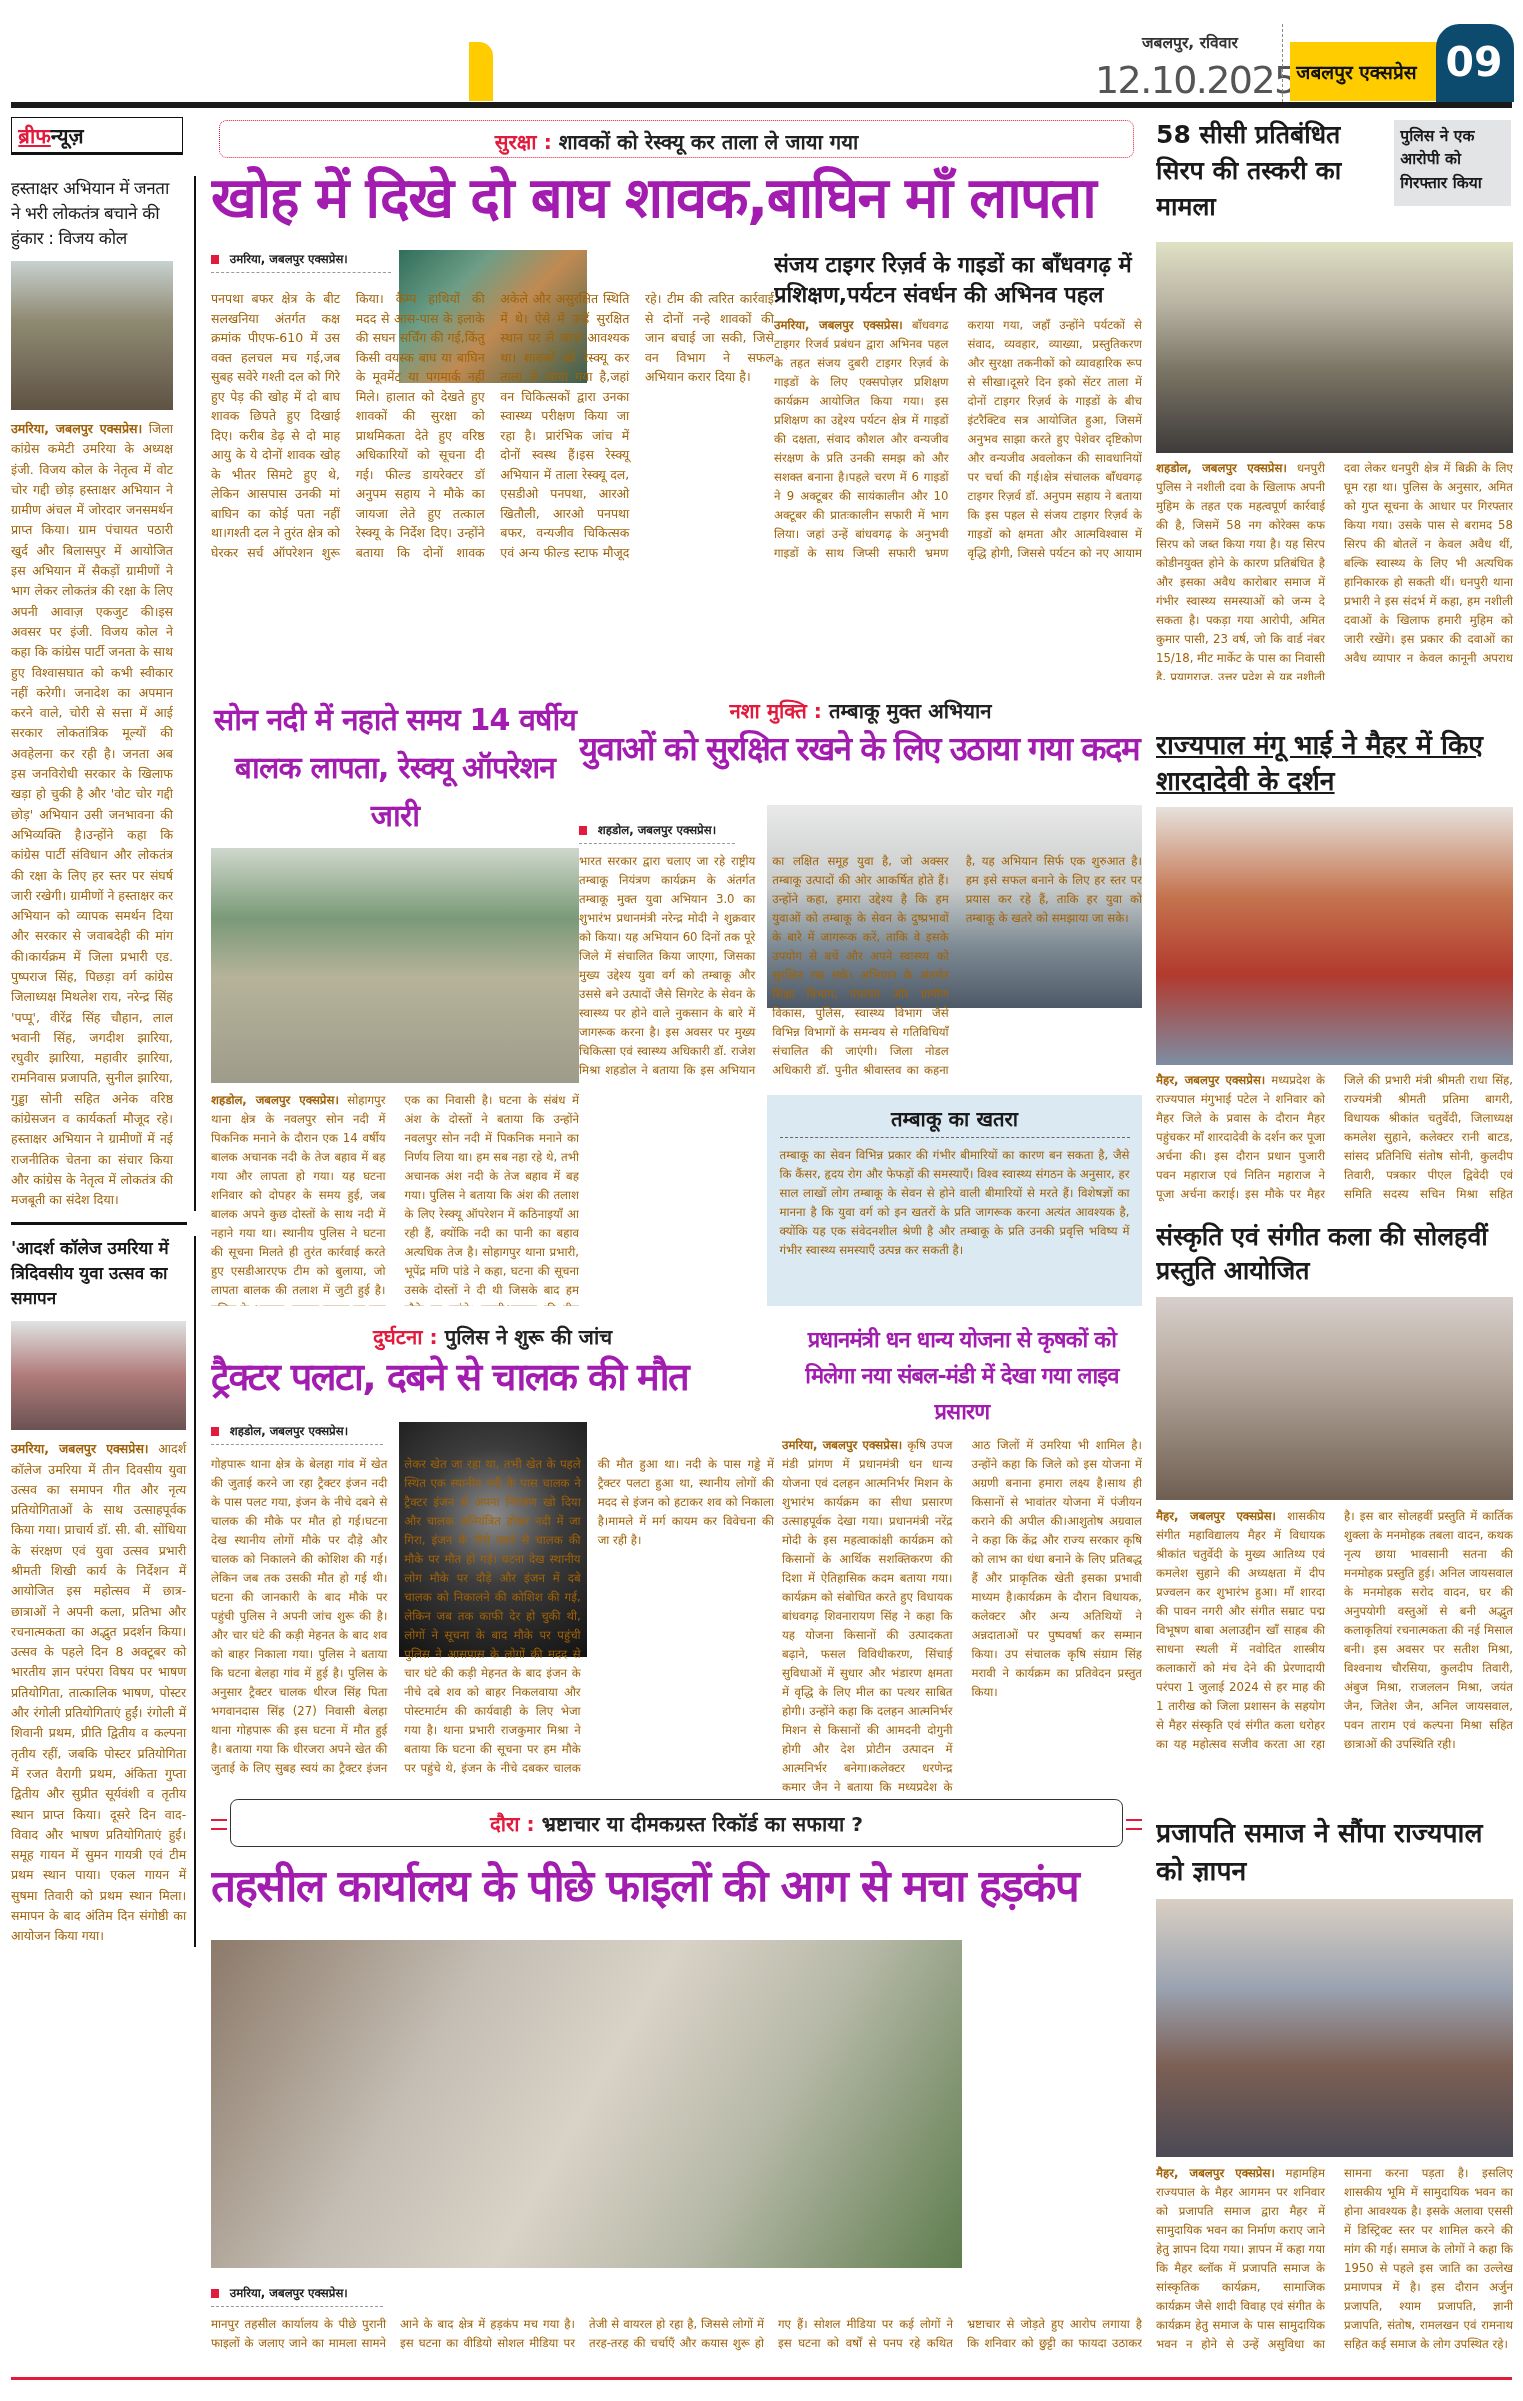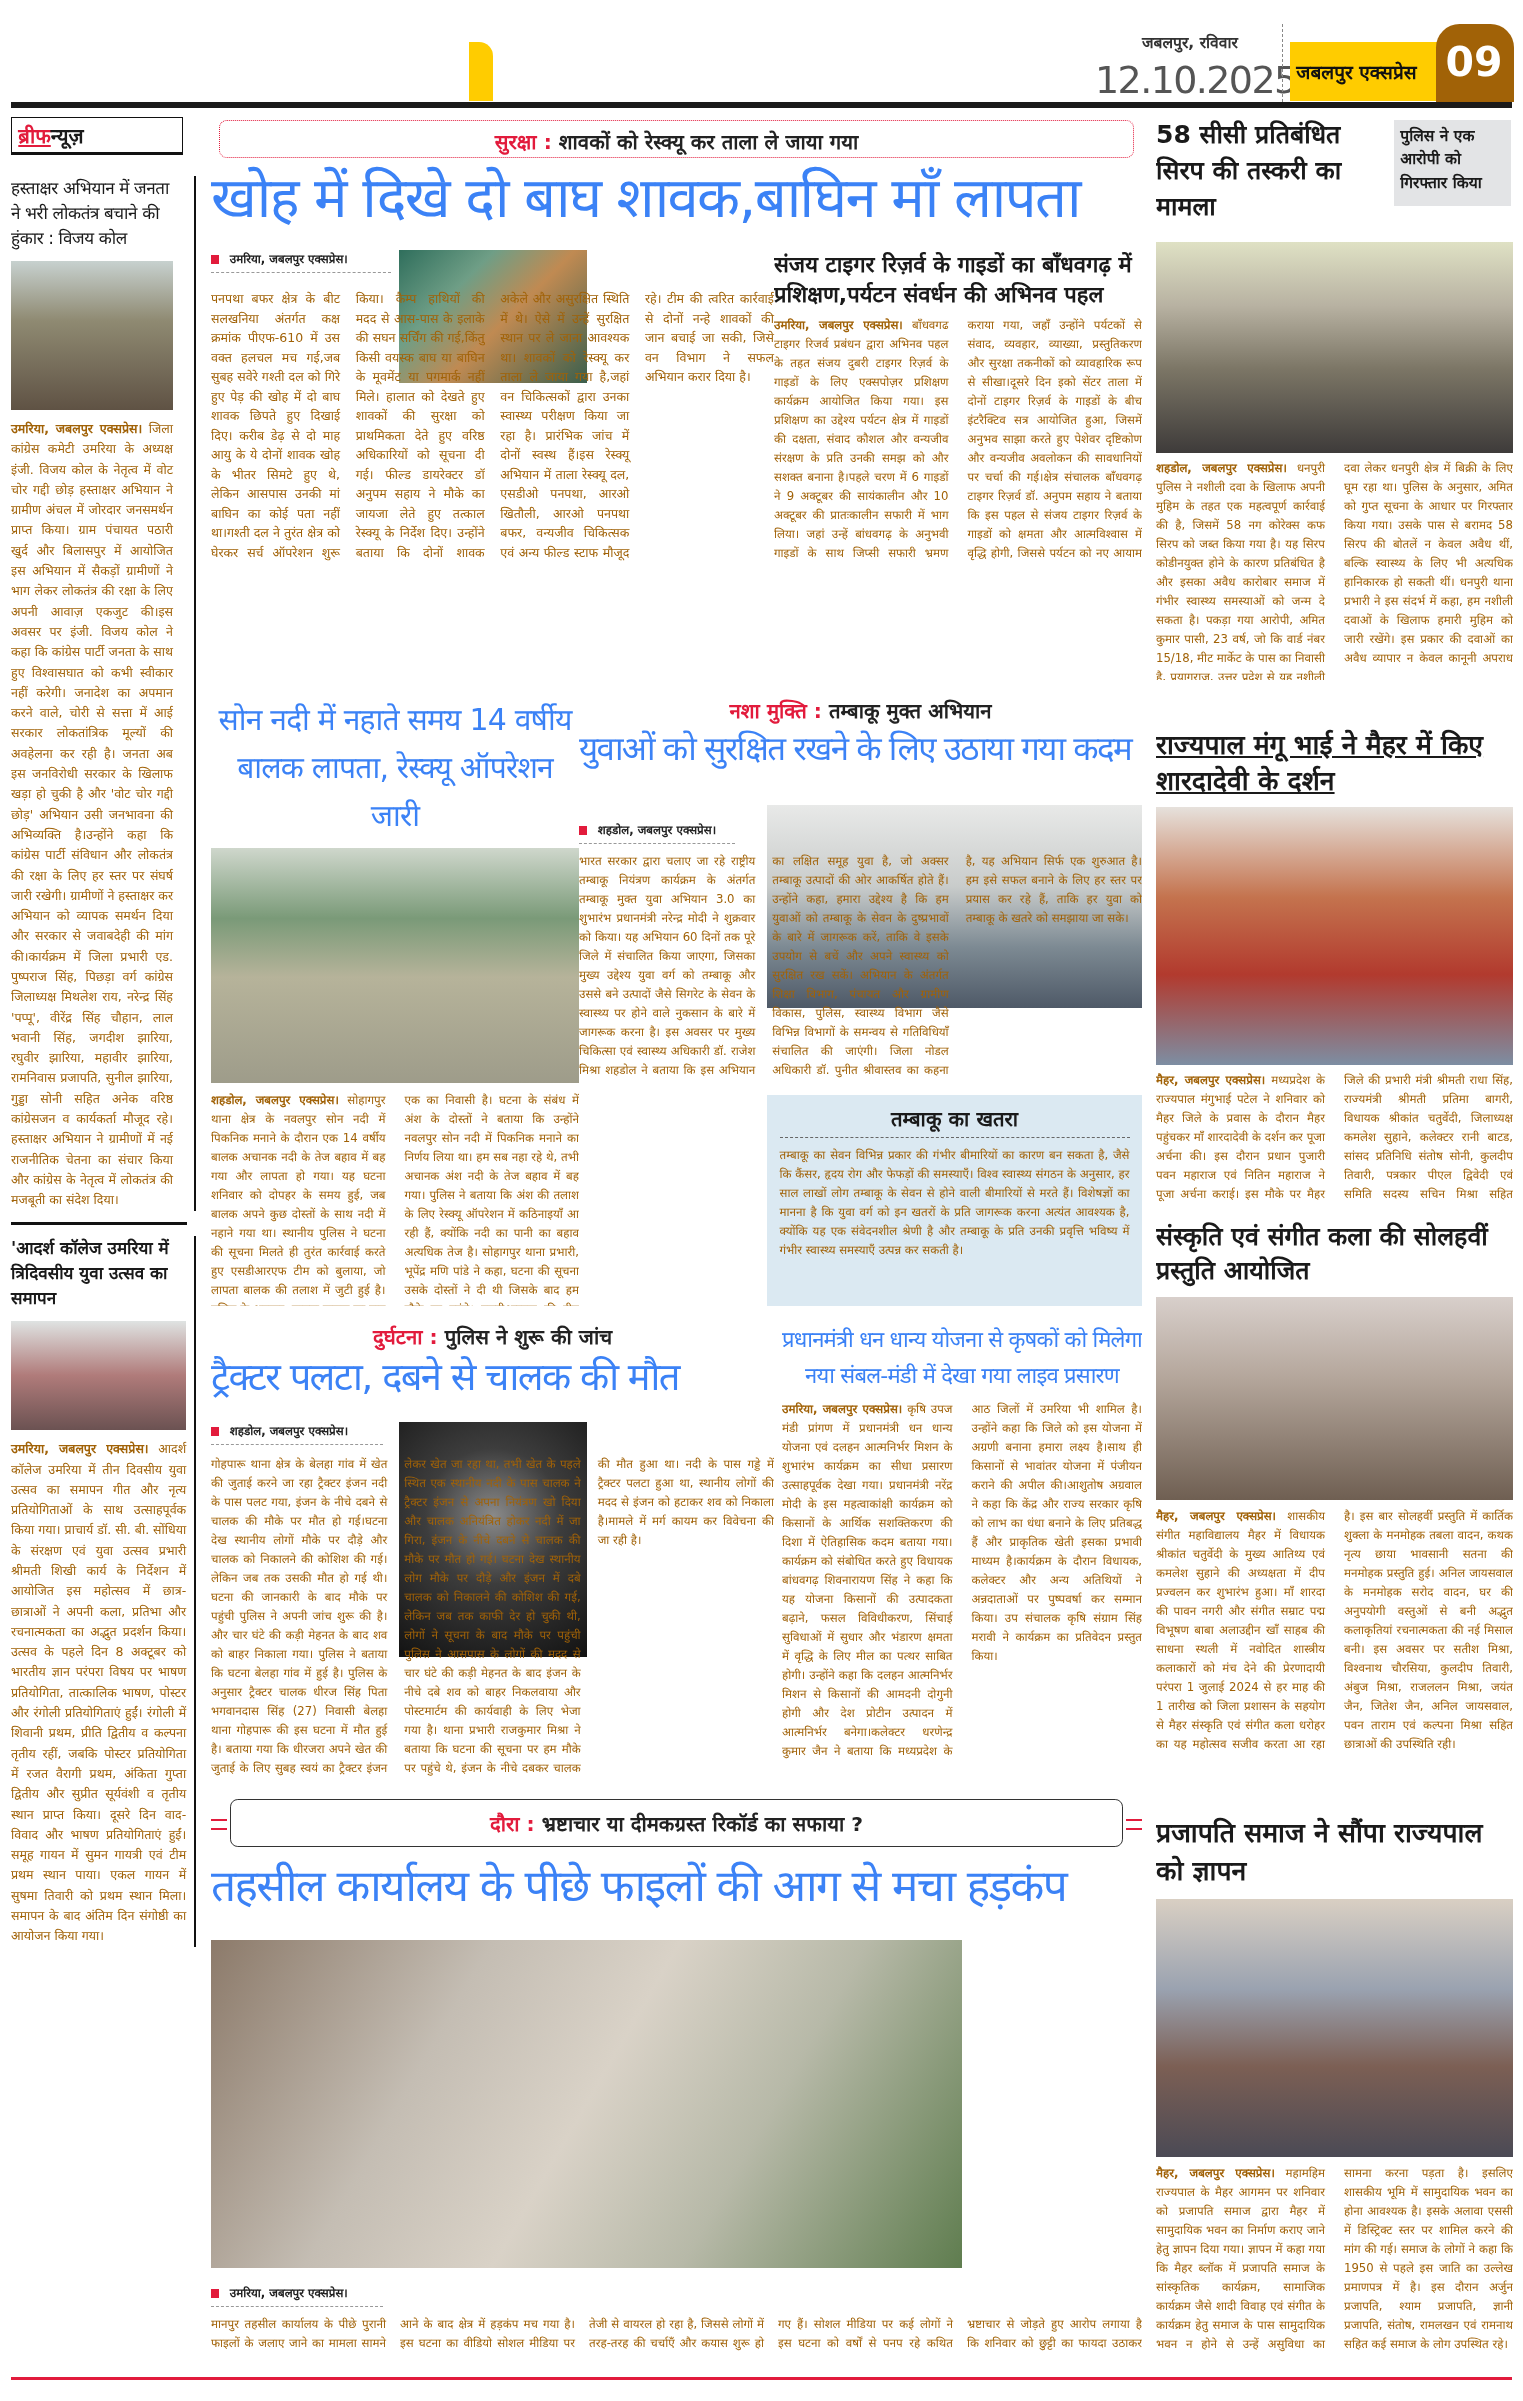--- a/index.html
+++ b/index.html
@@ -1,20 +1,20 @@
 <!DOCTYPE html>
 <html style="font-size:12.5px"><head>
 <meta charset="utf-8">
 <style>
   * { box-sizing: border-box; margin: 0; padding: 0; }
   html, body { width: 1523px; height: 2401px; background: #ffffff; overflow: hidden; }
   body { position: relative; font-family: "DejaVu Sans", sans-serif; color: #1a1a1a; }
   .abs { position: absolute; }
   .body-text { font-family: "DejaVu Sans", sans-serif; font-size: 13.3px; line-height: 21px; text-align: justify; color: #a16207; }
-  .head-xl { font-family: "DejaVu Sans", sans-serif; font-weight: normal; color: #3b82f6; letter-spacing: -1.6px; }
+  .head-xl { font-family: "DejaVu Sans", sans-serif; font-weight: bold; color: #a21caf; letter-spacing: -1.6px; }
   .photo { background: #888; overflow: hidden; }
   .caption-line { font-size: 11.7px; color: #222; font-weight: bold; border-bottom: 0.8px dashed #999; padding-bottom: 6.3px; }
   .caption-line .sq { display: inline-block; width: 7.8px; height: 9.4px; background: #e21b3c; margin-right: 11px; vertical-align: middle; }
   .kicker { font-size: 20.3px; font-weight: bold; color: #222; text-align: center; }
   .kicker .red { color: #e21b3c; }
   .cols2 { column-count: 2; column-gap: 19px; }
   .cols3 { column-count: 3; column-gap: 17px; }
   .cols4 { column-count: 4; column-gap: 15.6px; }
   .cols5 { column-count: 5; column-gap: 14px; }
 </style>
@@ -22,21 +22,21 @@
 <body>
 
 <div class="abs" style="left:0;top:0;width:1523px;height:109px;">
   <div class="abs" style="left:469px;top:42px;width:23.5px;height:59px;background:#ffcc00;border-top-right-radius:14px;"></div>
   <div class="abs" style="left:1142px;top:31px;font-size:15.6px;font-weight:bold;color:#333;">जबलपुर, रविवार</div>
   <div class="abs" style="left:1095px;top:58px;font-size:38px;color:#555;letter-spacing:-1.6px;">12.10.2025</div>
   <div class="abs" style="left:1282px;top:23.5px;width:0.8px;height:78px;border-left:0.8px dashed #888;"></div>
   <div class="abs" style="left:1290px;top:42px;width:149px;height:59px;background:#ffcc00;">
     <div style="position:absolute;left:6.3px;top:17px;font-size:19px;font-weight:bold;color:#111;">जबलपुर एक्सप्रेस</div>
   </div>
-  <div class="abs" style="left:1436px;top:23.5px;width:78px;height:78px;background:#a16207;border-top-left-radius:23.5px;border-top-right-radius:23.5px;">
+  <div class="abs" style="left:1436px;top:23.5px;width:78px;height:78px;background:#0c4a6e;border-top-left-radius:23.5px;border-top-right-radius:23.5px;">
     <div style="position:absolute;left:9.4px;top:14px;font-size:41px;font-weight:bold;color:#fff;">09</div>
   </div>
   <div class="abs" style="left:11px;top:102px;width:1501px;height:6.3px;background:#1a1a1a;"></div>
 </div>
 
 <div class="abs" style="left:11px;top:117px;width:185px;height:2268px;">
   <div style="border:1.6px solid #111;border-bottom-width:3.1px;padding:3.1px 6.3px;font-size:20.3px;font-weight:bold;width:172px;">
     <span style="color:#e21b3c;text-decoration:underline;">ब्रीफ</span><span>न्यूज़</span>
   </div>
   <div style="margin-top:21px;border-right:2.3px solid #111;padding-right:21px;">

